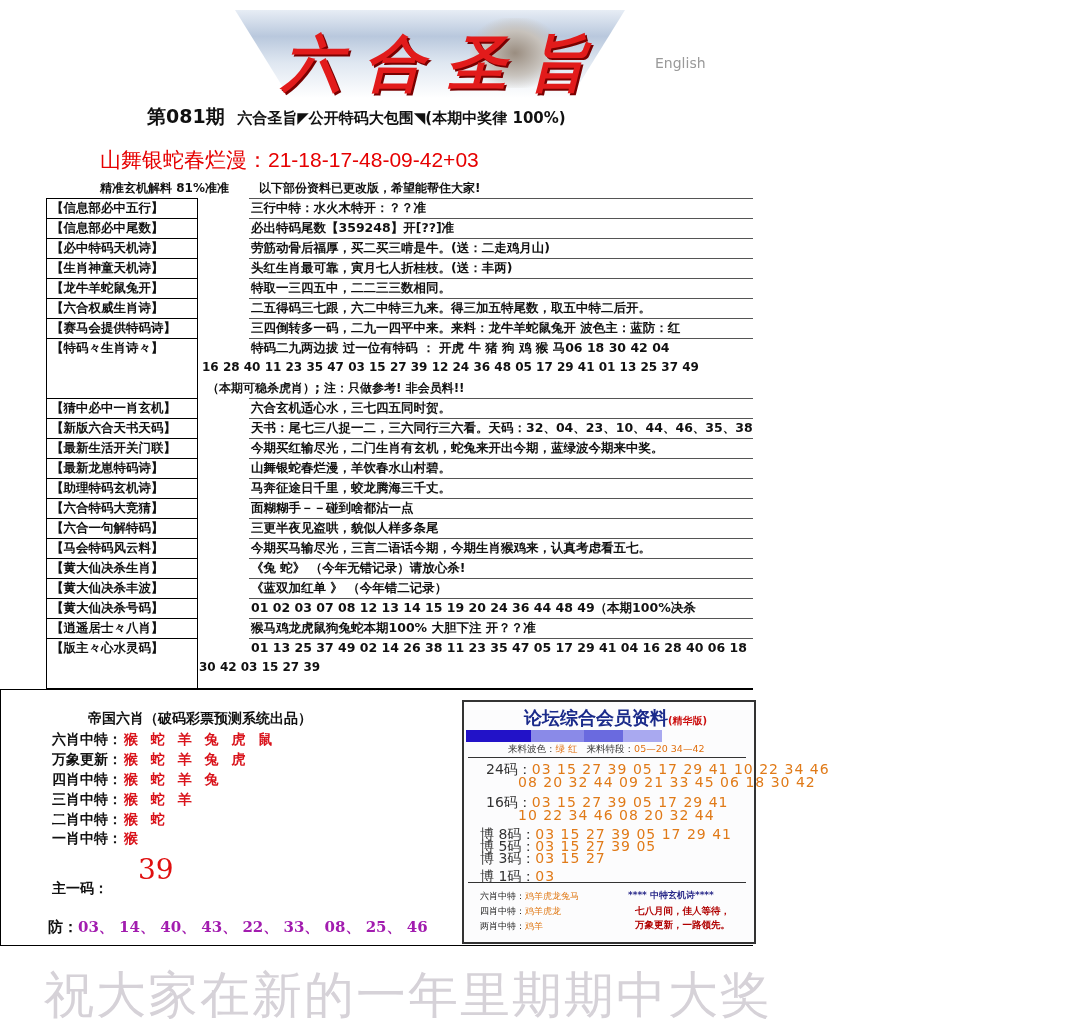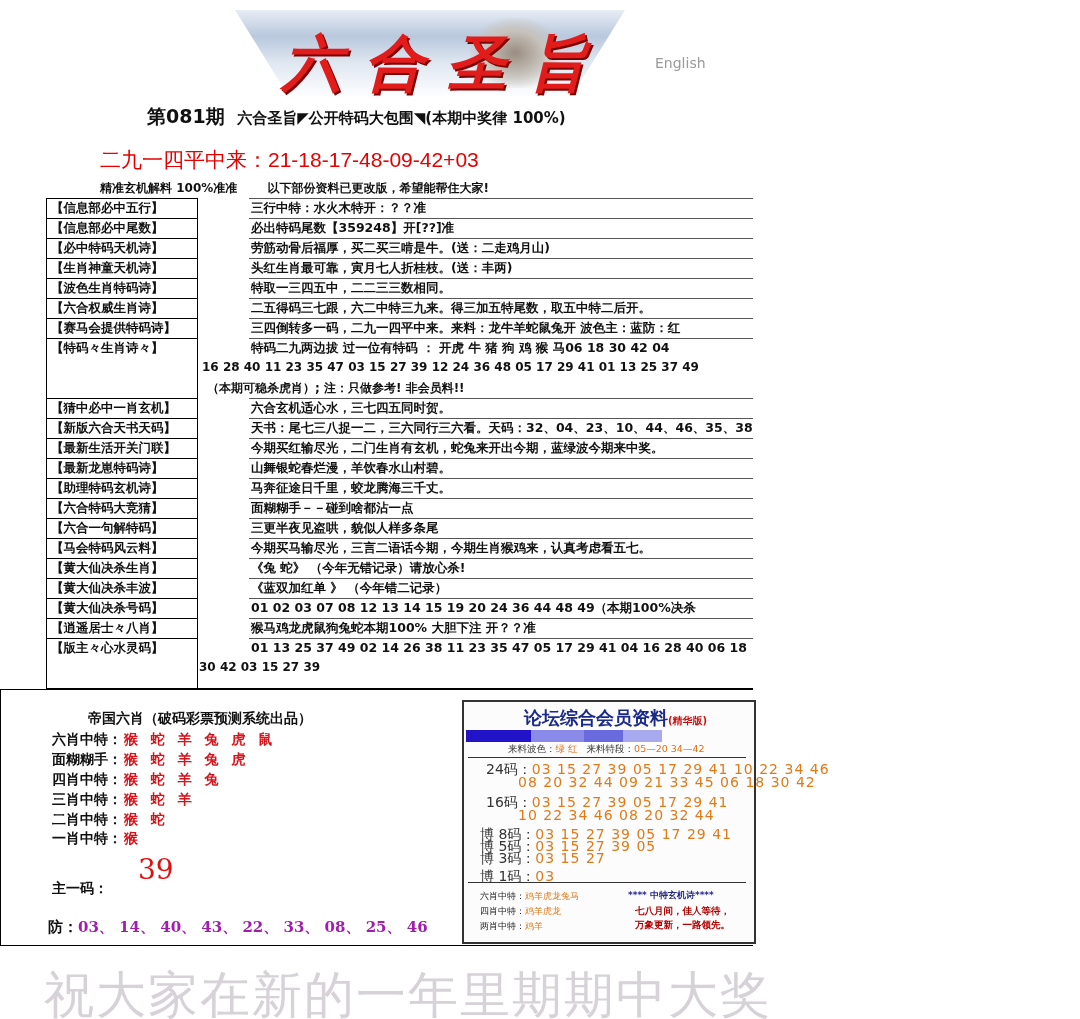--- a/index.html
+++ b/index.html
@@ -71,24 +71,24 @@
 <div class="abs banner"></div>
 <div class="abs banner-bg2"></div>
 <div class="abs banner-title">六合圣旨</div>
 <div class="abs english">English</div>
 
 <div class="abs issue">
   <span>第081期</span>
   <span class="issue-sub">六合圣旨◤公开特码大包围◥(本期中奖律 100%)</span>
 </div>
 <div class="abs last-draw">
-  <span>二九一四平中来：</span><span>21-18-17-48-09-42+03</span>
+  <span>山舞银蛇春烂漫：</span><span>21-18-17-48-09-42+03</span>
 </div>
 <div class="abs top-note">
-  <span>精准玄机解料 100%准准</span>
+  <span>精准玄机解料 81%准准</span>
   <span>以下部份资料已更改版，希望能帮住大家!</span>
 </div>
 
 <div class="abs tbl" id="tbl">
     <div class="row" style="top: 0px;">
       <div class="hline-left" style="top:0"></div>
       <div class="hline-right" style="top:0"></div>
       <span class="lbl">【信息部必中五行】</span>
       <span class="val">三行中特：水火木特开：？？准</span>
     </div>
@@ -106,21 +106,21 @@
     </div>
     <div class="row" style="top: 60px;">
       <div class="hline-left" style="top:0"></div>
       <div class="hline-right" style="top:0"></div>
       <span class="lbl">【生肖神童天机诗】</span>
       <span class="val">头红生肖最可靠，寅月七人折桂枝。(送：丰两)</span>
     </div>
     <div class="row" style="top: 80px;">
       <div class="hline-left" style="top:0"></div>
       <div class="hline-right" style="top:0"></div>
-      <span class="lbl">【波色生肖特码诗】</span>
+      <span class="lbl">【龙牛羊蛇鼠兔开】</span>
       <span class="val">特取一三四五中，二二三三数相同。</span>
     </div>
     <div class="row" style="top: 100px;">
       <div class="hline-left" style="top:0"></div>
       <div class="hline-right" style="top:0"></div>
       <span class="lbl">【六合权威生肖诗】</span>
       <span class="val">二五得码三七跟，六二中特三九来。得三加五特尾数，取五中特二后开。</span>
     </div>
     <div class="row" style="top: 120px;">
       <div class="hline-left" style="top:0"></div>
@@ -214,21 +214,21 @@
       <span class="lbl">【版主々心水灵码】</span>
       <span class="val"> 01 13 25 37 49 02 14 26 38 11 23 35 47 05 17 29 41 04 16 28 40 06 18</span>
       <span class="line2" style="top: 22px; left: 152px; text-align: right;">30 42 03 15 27 39</span>
     </div>
   </div>
 <div class="abs vline"></div>
 
 <div class="abs box6"></div>
 <div class="abs b6-title">帝国六肖（破码彩票预测系统出品）</div>
 <div class="abs b6-row" style="top:731px"><span>六肖中特：</span><span class="red">猴 蛇 羊 兔 虎 鼠</span></div>
-<div class="abs b6-row" style="top:751px"><span>面糊糊手：</span><span class="red">猴 蛇 羊 兔 虎</span></div>
+<div class="abs b6-row" style="top:751px"><span>万象更新：</span><span class="red">猴 蛇 羊 兔 虎</span></div>
 <div class="abs b6-row" style="top:771px"><span>四肖中特：</span><span class="red">猴 蛇 羊 兔</span></div>
 <div class="abs b6-row" style="top:791px"><span>三肖中特：</span><span class="red">猴 蛇 羊</span></div>
 <div class="abs b6-row" style="top:811px"><span>二肖中特：</span><span class="red">猴 蛇</span></div>
 <div class="abs b6-row" style="top:830px"><span>一肖中特：</span><span class="red">猴</span></div>
 <div class="abs main-code-lbl">主一码：</div>
 <div class="abs main-code">39</div>
 <div class="abs fang"><span>防：</span><span class="red">03、 14、 40、 43、 22、 33、 08、 25、 46</span></div>
 
 <div class="abs forum"></div>
 <div class="abs forum-title"><span>论坛综合会员资料</span><small>(精华版)</small></div>

